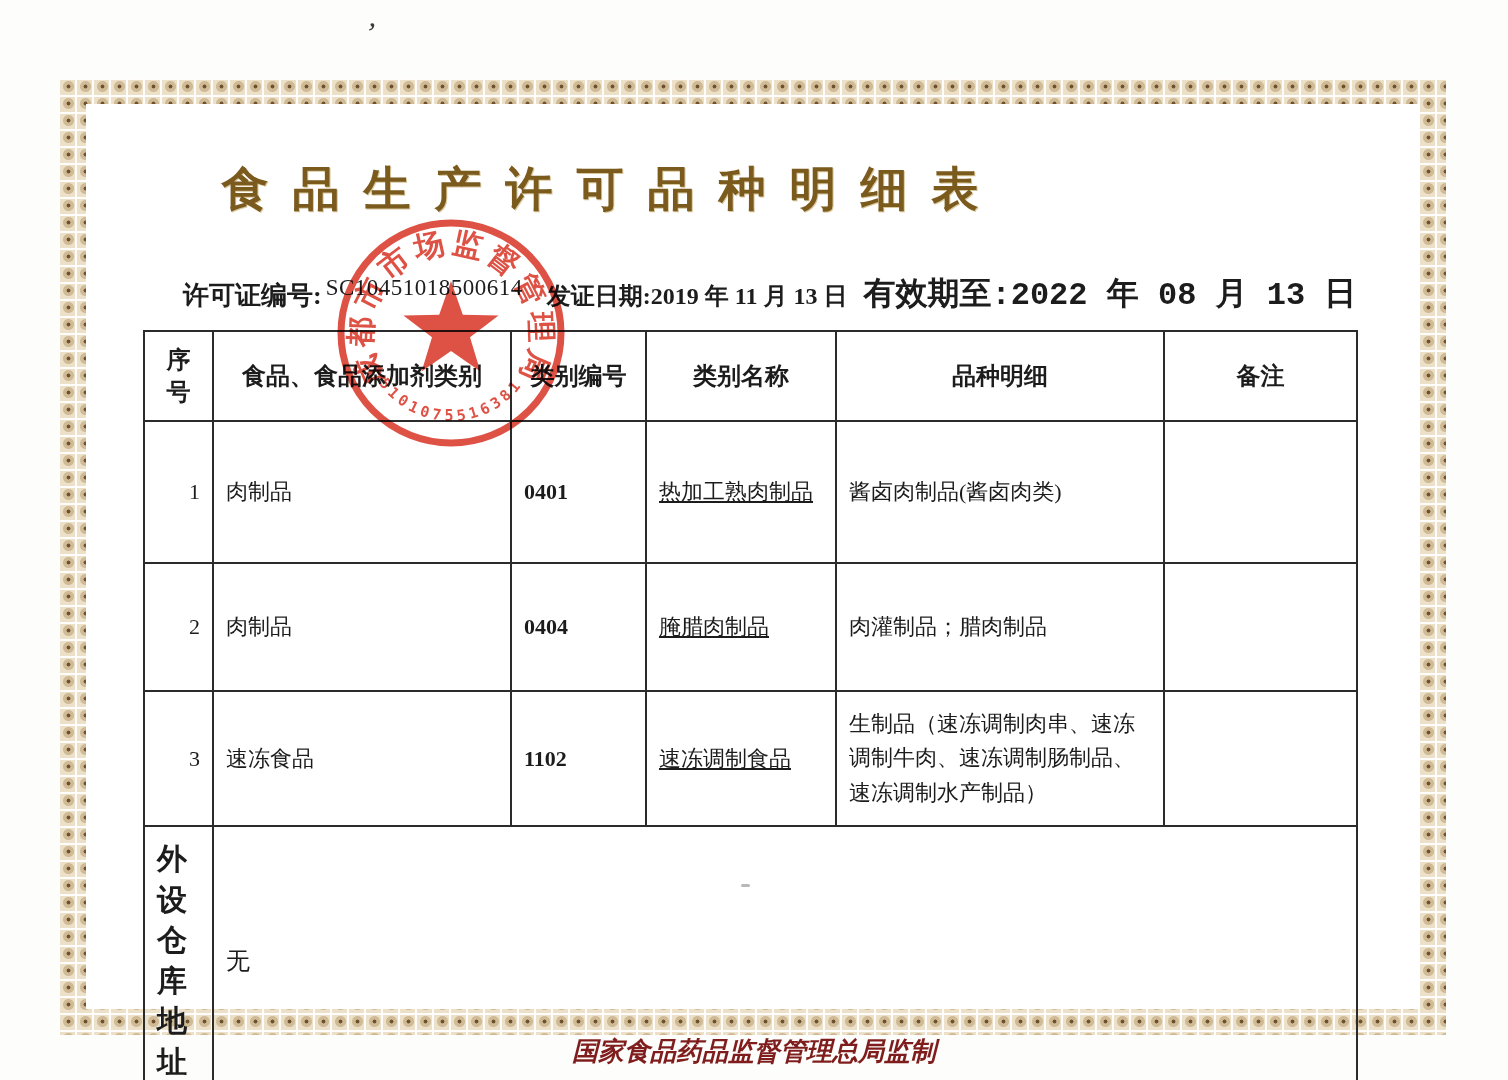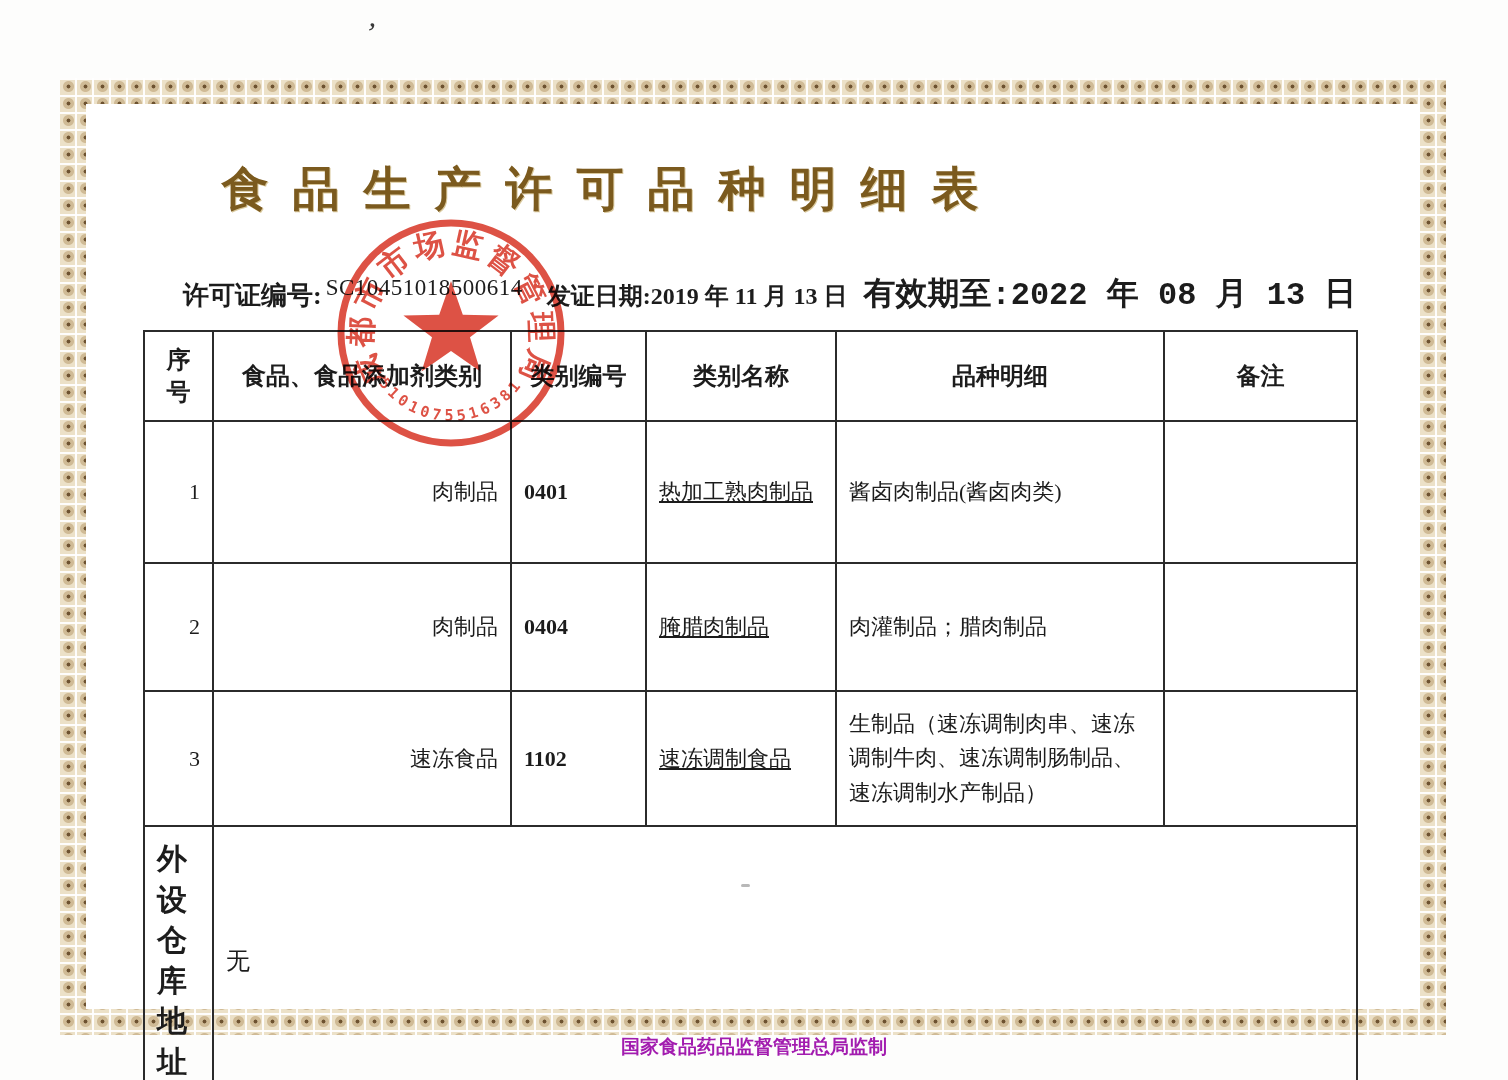--- a/index.html
+++ b/index.html
@@ -55,41 +55,41 @@
     padding:12px;
     overflow:hidden;
   }
   tr.hdr{height:58px;}
   tr.r1{height:142px;}
   tr.r2{height:128px;}
   tr.r3{height:135px;}
   tr.rw{height:124px;}
   th{font-size:24px;font-weight:bold;text-align:center;}
   td.no{text-align:right;padding-right:9px;}
-  td.cat{text-align:right;padding-left:13px;}
+  td.cat{text-align:left;padding-left:13px;}
   td.code{text-align:left;padding-left:17px;font-weight:bold;}
   td.name{text-align:left;padding-left:12px;text-decoration:underline;}
   td.detail{text-align:left;padding:6px 10px;line-height:1.55;}
   td.wh-label{
     font-size:30px;font-weight:bold;line-height:1.35;
     padding-left:5px;text-align:left;vertical-align:middle;
   }
   td.wh-value{
     vertical-align:top;text-align:left;
     padding:10px 0 0 14px;font-size:24px;
   }
   
   .seal{
     position:absolute;left:331px;top:213px;width:240px;height:240px;z-index:5;
     opacity:.88;mix-blend-mode:multiply;pointer-events:none;
   }
   
   .doc-footer{
     position:absolute;left:0;top:1034px;width:1508px;z-index:2;
-    text-align:center;font-size:19px;font-weight:bold;color:#a21caf;
+    text-align:center;font-size:26px;font-weight:bold;color:#7f1d1d;font-style:italic;
   }
   
   .stray-mark{
     position:absolute;left:366px;top:16px;z-index:2;
     font-size:30px;color:#3a3a3a;transform:rotate(8deg);
   }
   .scan-speck{
     position:absolute;left:741px;top:884px;width:9px;height:3px;
     background:#9a9a9a;z-index:2;border-radius:2px;opacity:.7;
   }

